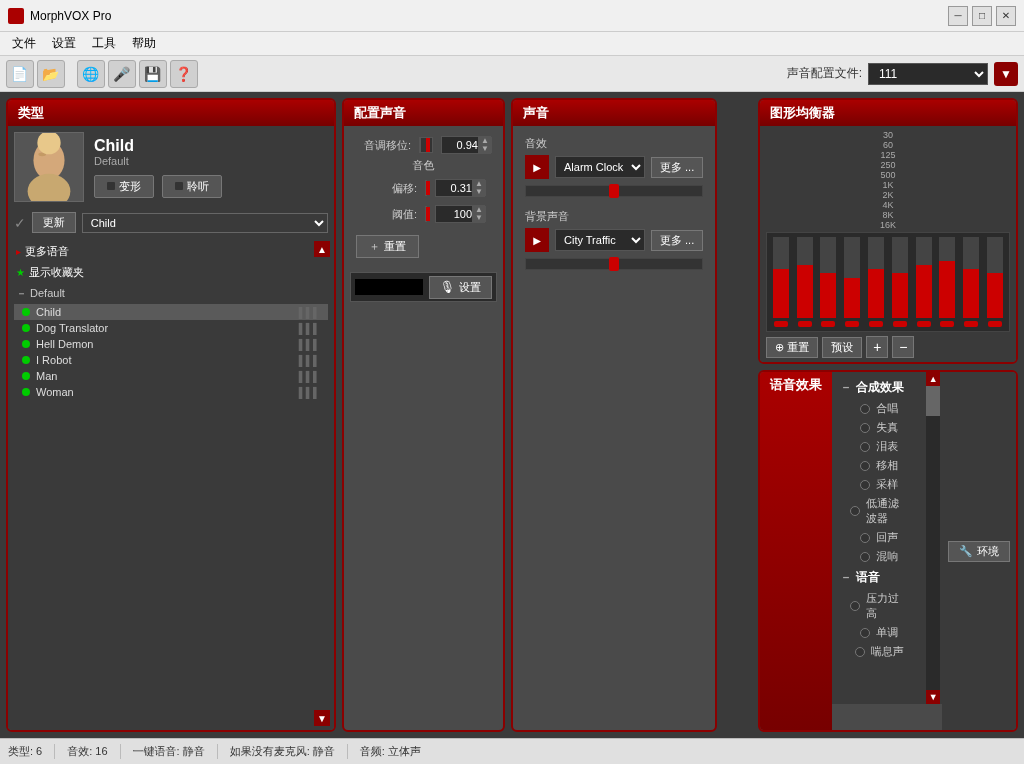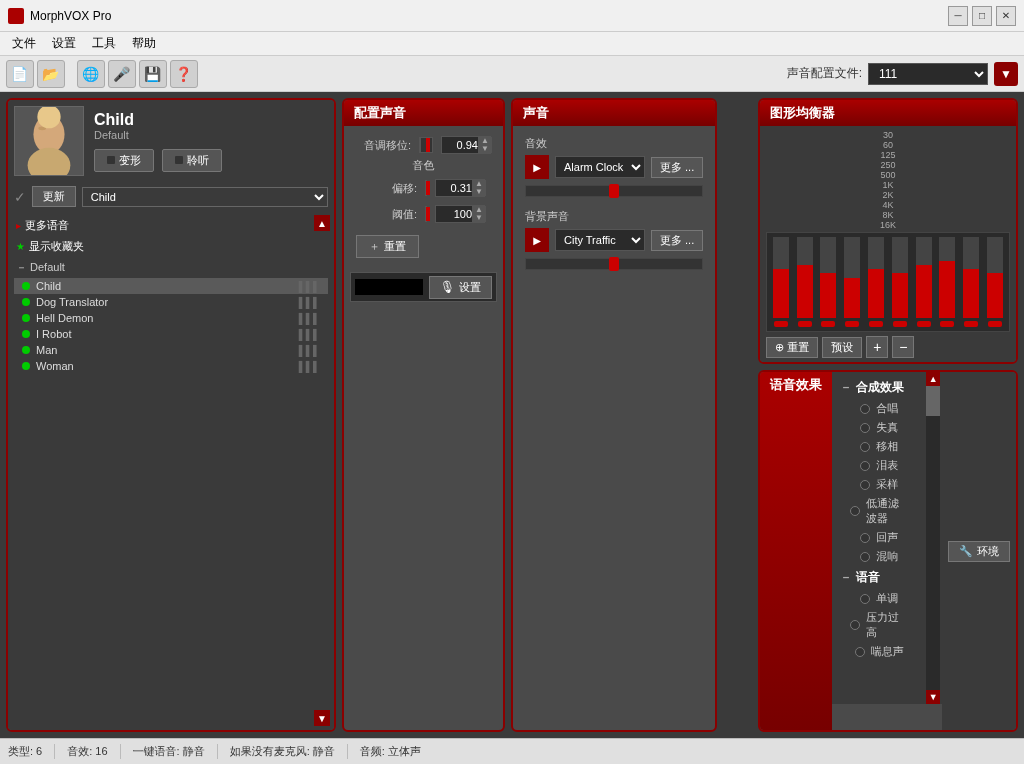--- a/index.html
+++ b/index.html
@@ -549,20 +549,23 @@
     <select class="profile-select">
       <option>111</option>
     </select>
     <div class="toolbar-filter">▼</div>
   </div>
 </div>
 
 <div class="main-content">
 
   <div class="left-panel panel">
+    <div class="panel-header">
+      <span>类型</span>
+    </div>
 
     <div class="voice-card">
       <div class="avatar-box">
         <svg width="70" height="70" viewBox="0 0 70 70">
           <rect width="70" height="70" fill="#555"></rect>
           <ellipse cx="35" cy="28" rx="16" ry="20" fill="#d4a87a"></ellipse>
           <ellipse cx="35" cy="60" rx="22" ry="18" fill="#c8a870"></ellipse>
           <ellipse cx="28" cy="22" rx="4" ry="2" fill="#c49a65"></ellipse>
           <circle cx="35" cy="10" r="12" fill="#e8c88a"></circle>
         </svg>
@@ -857,25 +860,25 @@
           <div class="fx-item">
             <span class="radio"></span>
             <span>合唱</span>
           </div>
           <div class="fx-item">
             <span class="radio"></span>
             <span>失真</span>
           </div>
           <div class="fx-item">
             <span class="radio"></span>
+            <span>泪表</span>
+          </div>
+          <div class="fx-item">
+            <span class="radio"></span>
             <span>移相</span>
-          </div>
-          <div class="fx-item">
-            <span class="radio"></span>
-            <span>泪表</span>
           </div>
           <div class="fx-item">
             <span class="radio"></span>
             <span>采样</span>
           </div>
           <div class="fx-item">
             <span class="radio"></span>
             <span>低通滤波器</span>
           </div>
           <div class="fx-item">
@@ -885,25 +888,25 @@
           <div class="fx-item">
             <span class="radio"></span>
             <span>混响</span>
           </div>
           <div class="fx-group-header">
             <span class="minus">－</span>
             <span>语音</span>
           </div>
           <div class="fx-item">
             <span class="radio"></span>
+            <span>压力过高</span>
+          </div>
+          <div class="fx-item">
+            <span class="radio"></span>
             <span>单调</span>
-          </div>
-          <div class="fx-item">
-            <span class="radio"></span>
-            <span>压力过高</span>
           </div>
           <div class="fx-item">
             <span class="radio"></span>
             <span>喘息声</span>
           </div>
         </div>
         <div class="fx-scroll">
           <button class="fx-scroll-up">▲</button>
           <div class="fx-scroll-track">
             <div class="fx-scroll-thumb"></div>

